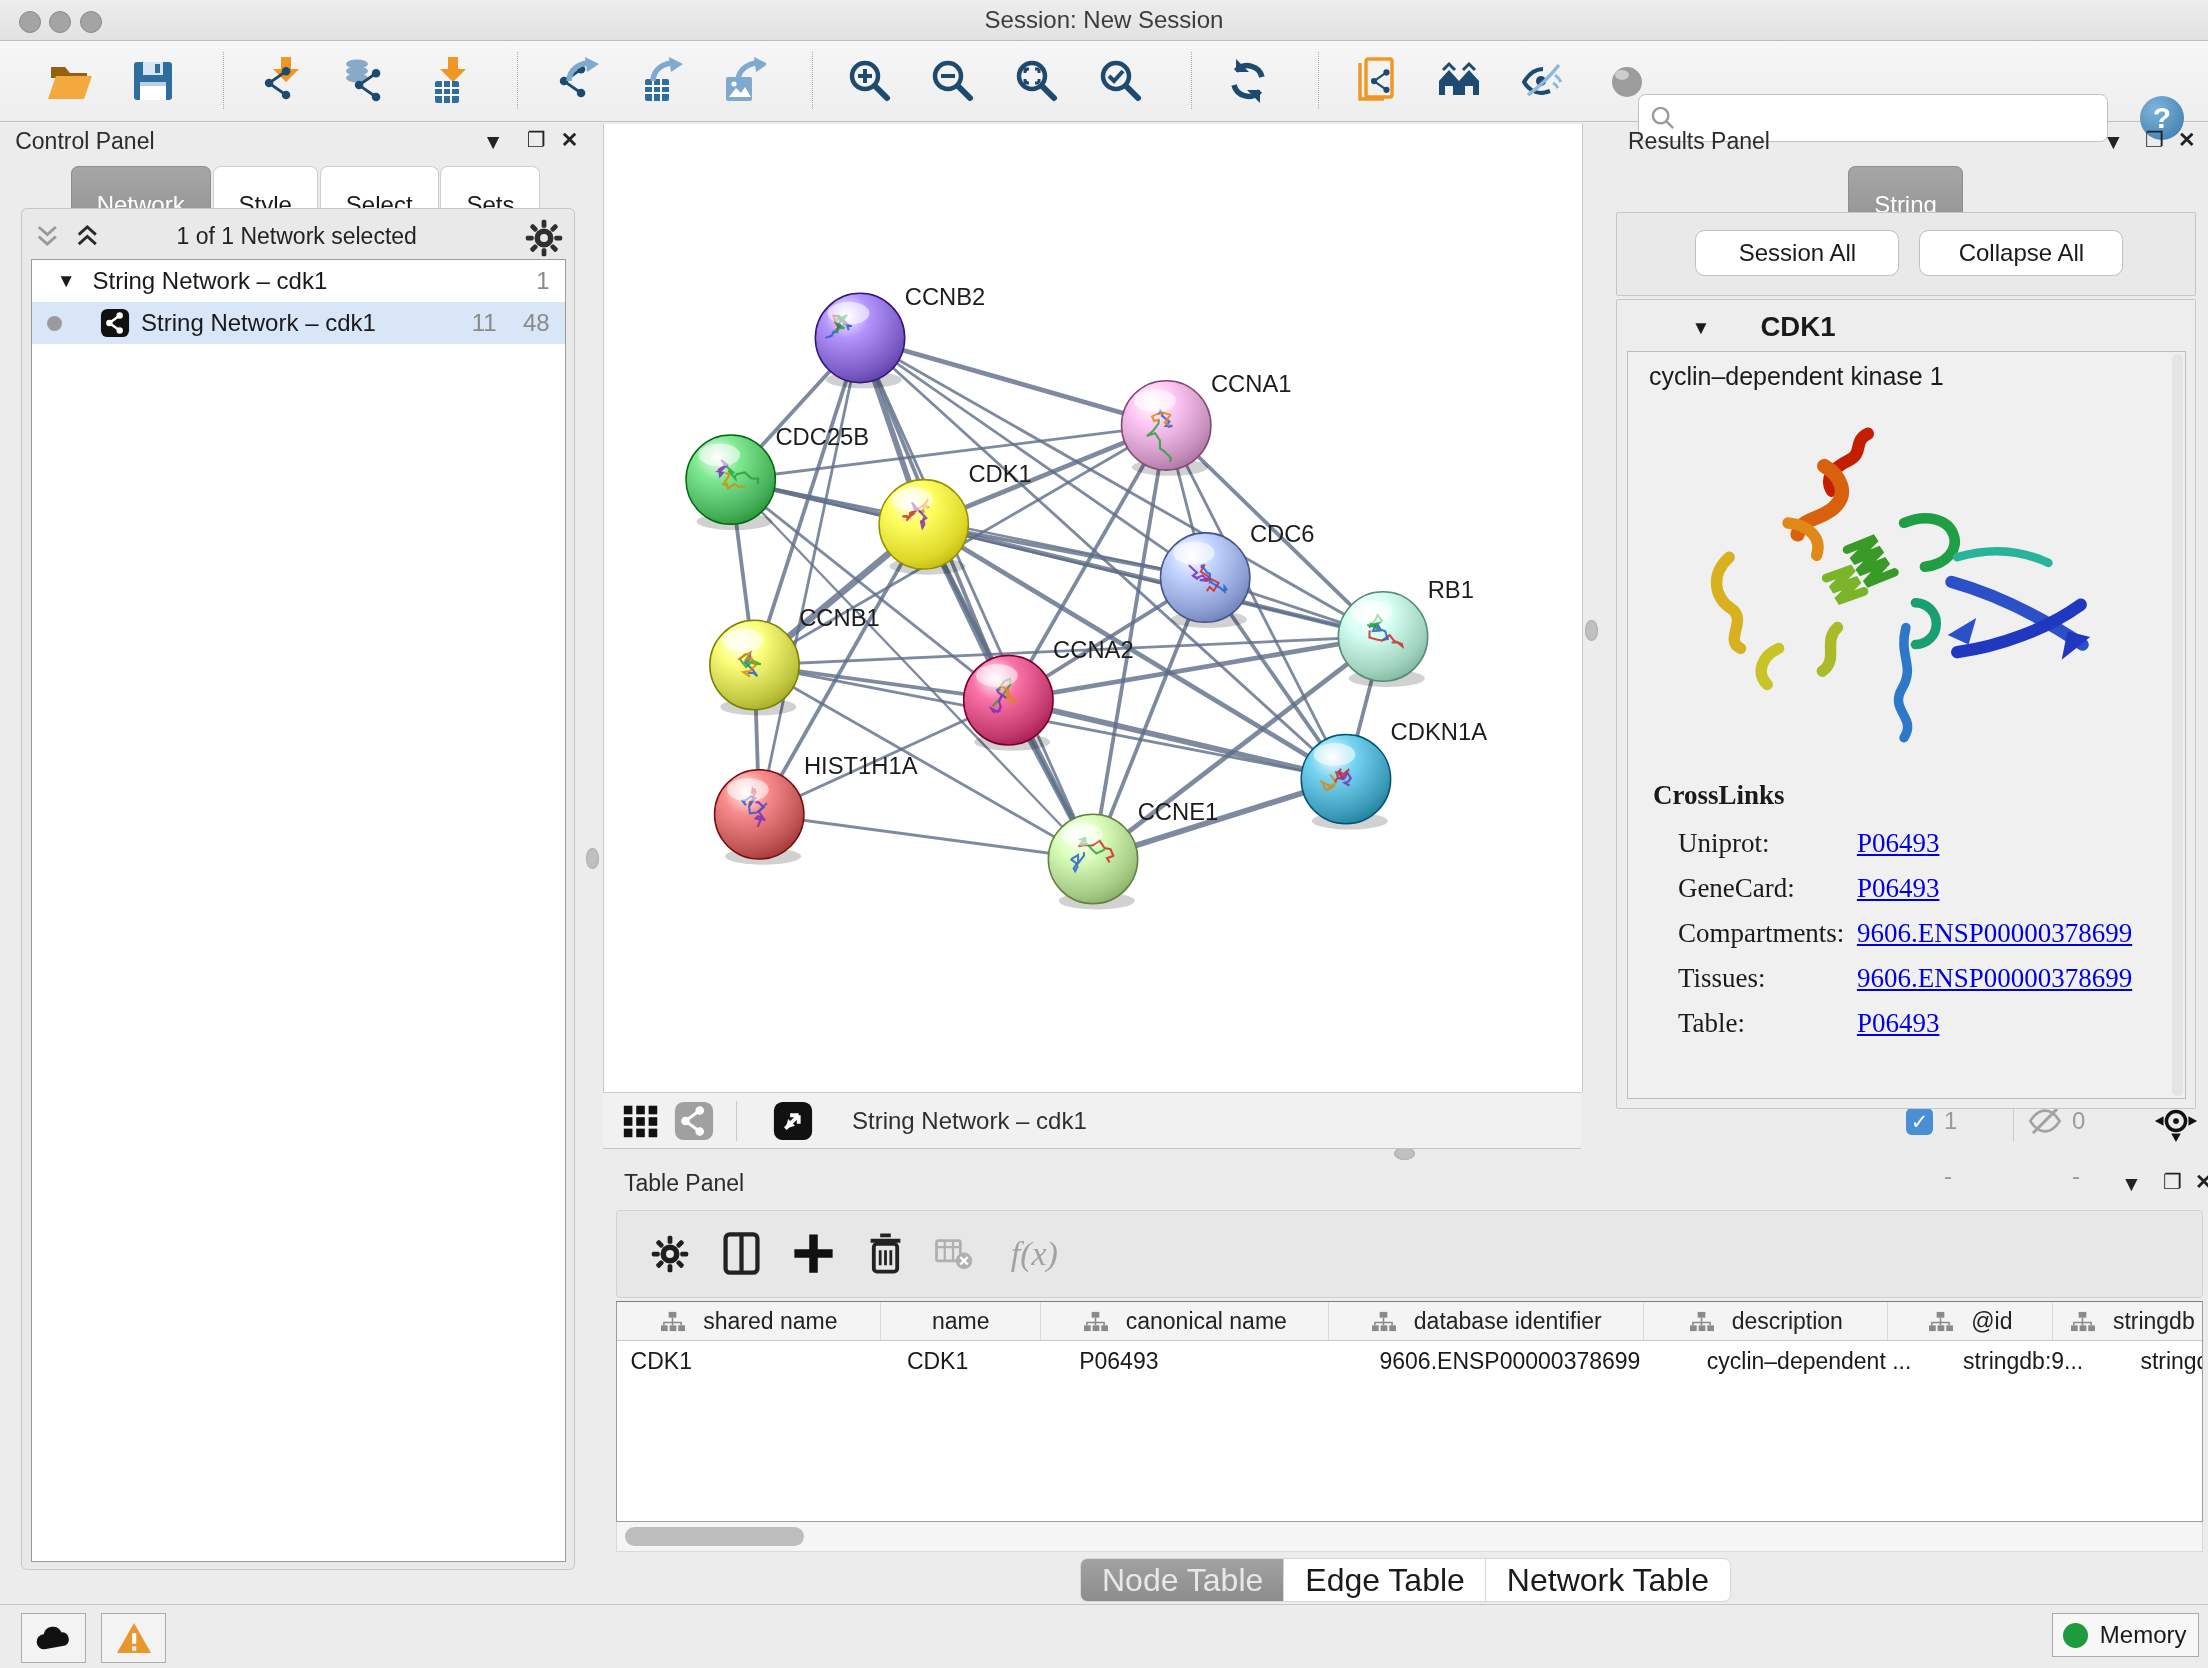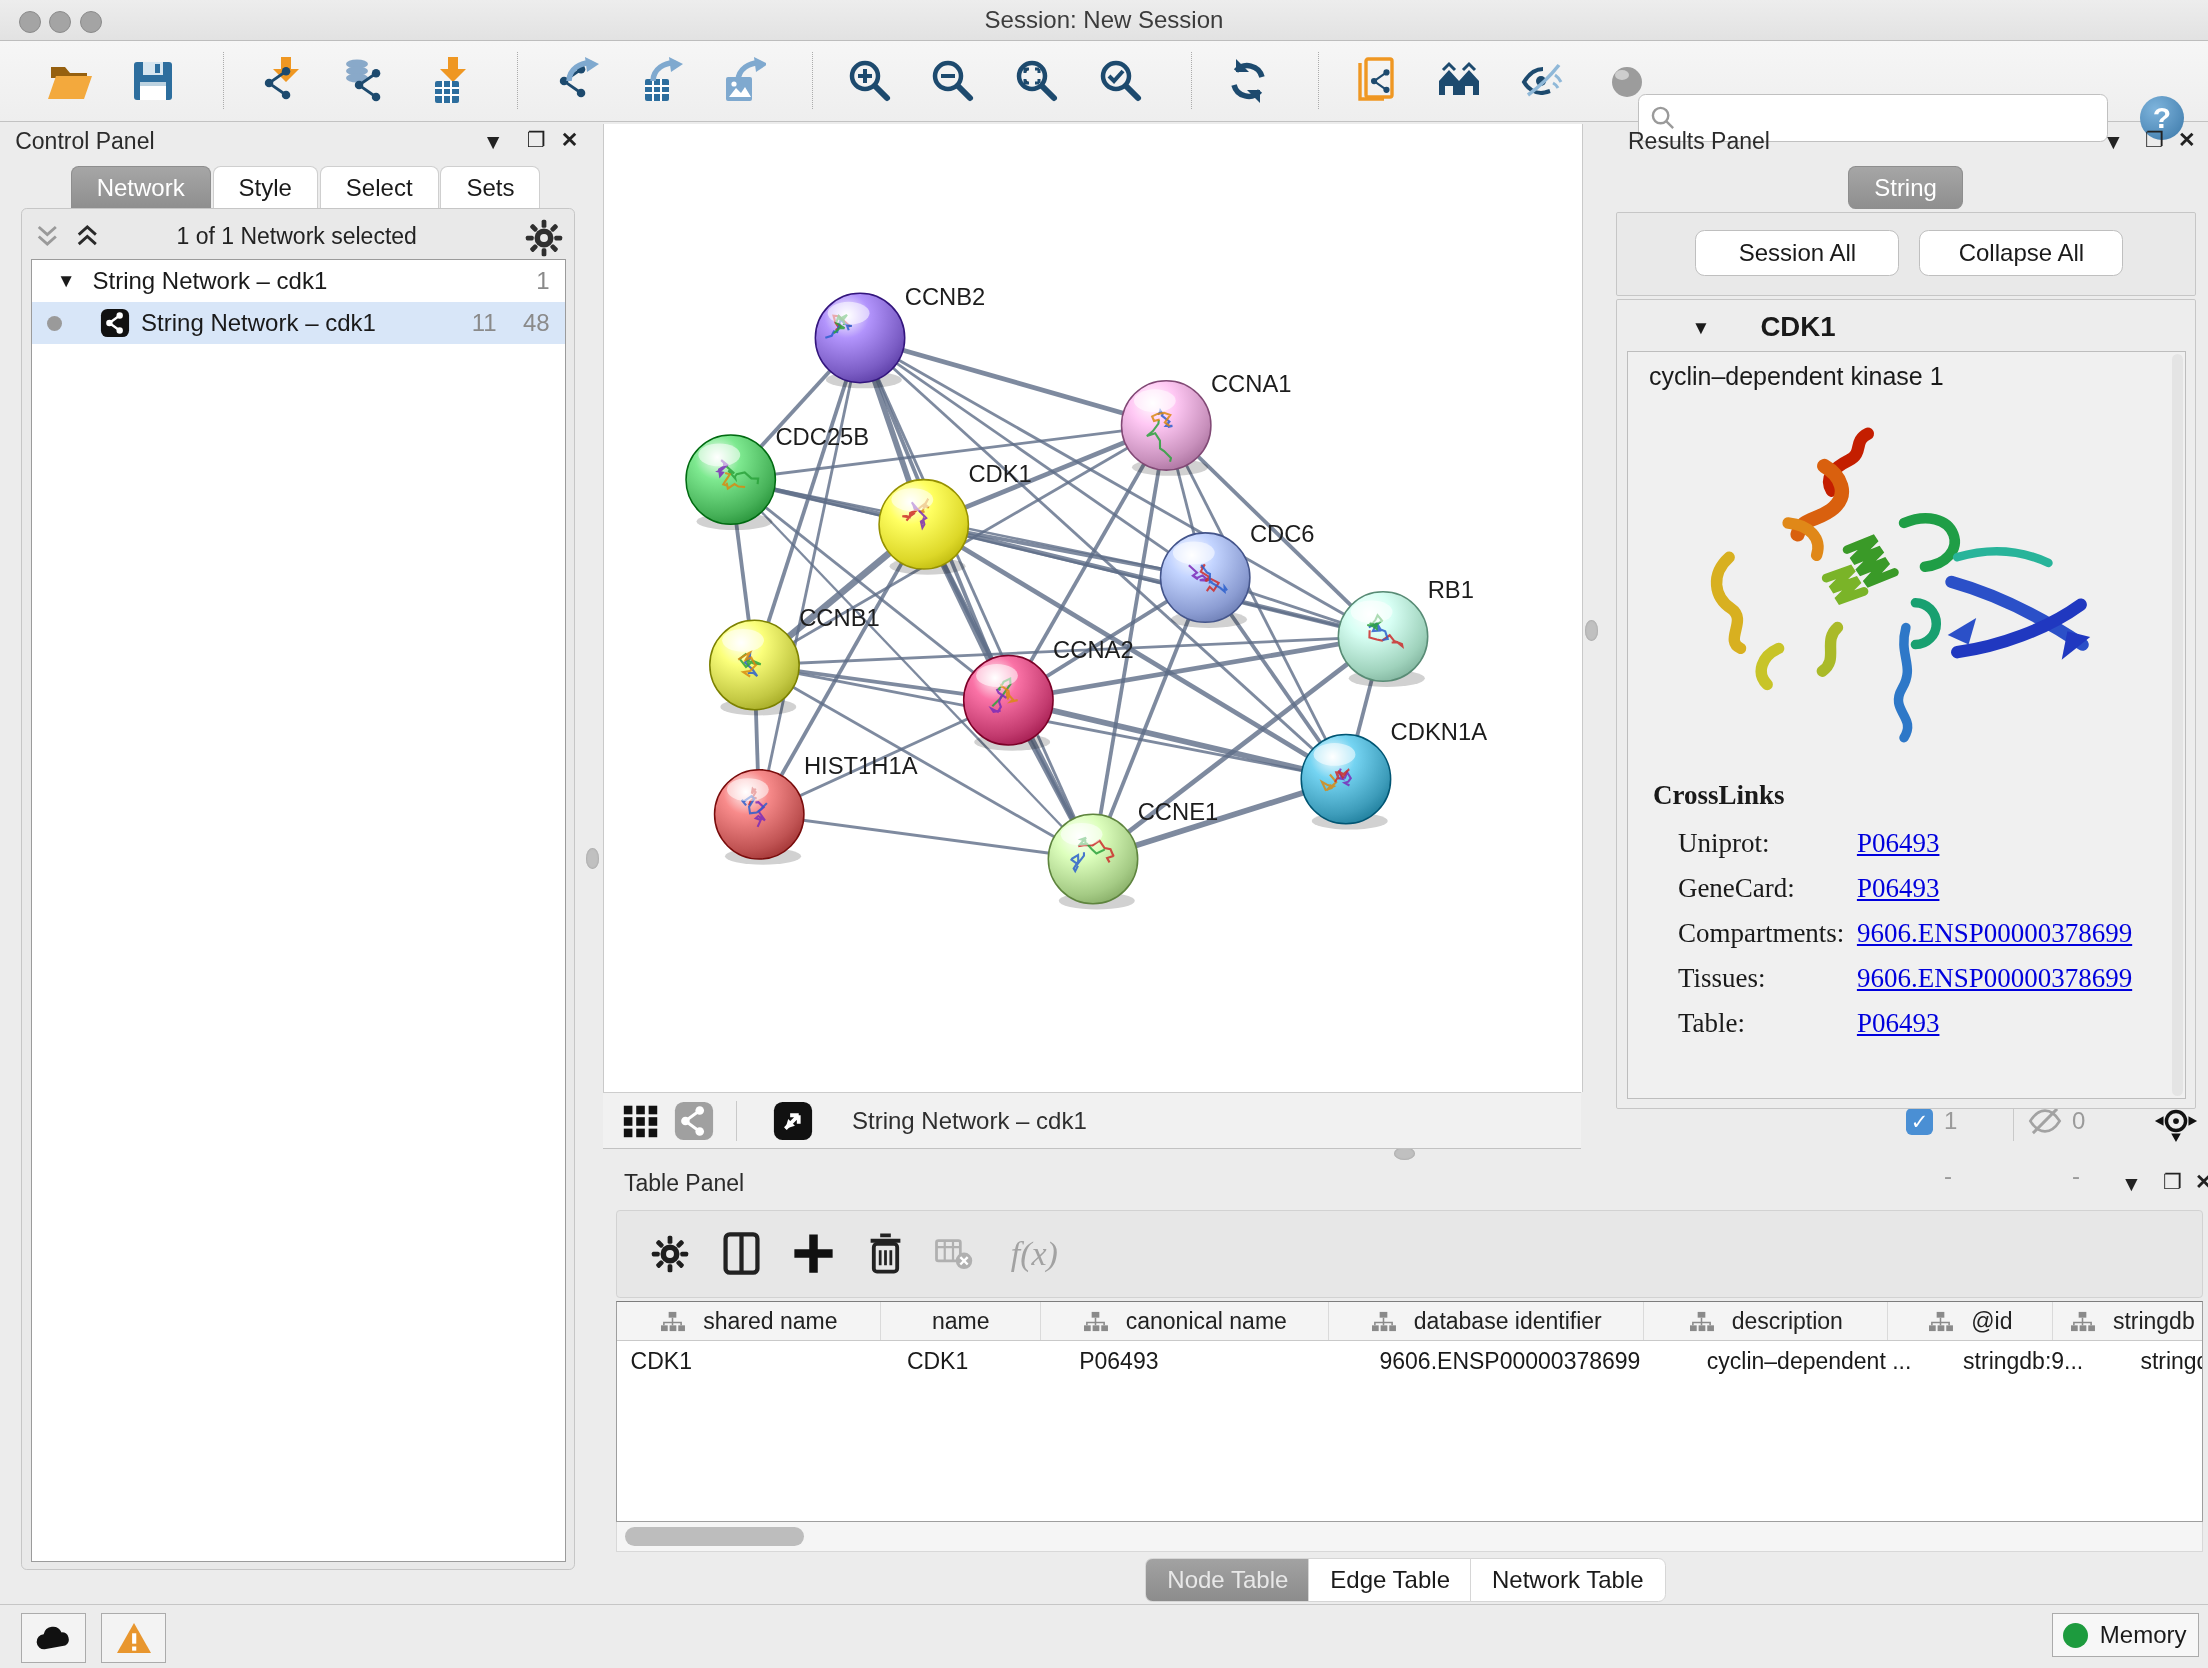--- a/index.html
+++ b/index.html
@@ -25,21 +25,21 @@
     font-family:"Liberation Sans",sans-serif;}
   #help-button{position:absolute;left:2140px;top:55px;width:44px;height:44px;border-radius:50%;
     background:radial-gradient(circle at 35% 30%,#7eb4dc,#3a77a8);color:#fff;font-size:30px;
     font-weight:bold;text-align:center;line-height:44px;}
   
   .panel-head-title{position:absolute;font-size:23px;color:#2b2b2b;}
   .panel-ctrl{position:absolute;font-size:21px;color:#222;}
   .box{position:absolute;background:#e9e9e9;border:1px solid #c6c6c6;border-radius:5.7px;}
   
   #control-panel{position:absolute;left:5.7px;top:124px;width:584px;height:1451px;}
-  .tab{position:relative;display:inline-block;height:42px;line-height:42px;padding:0 25px;
+  .tab{position:relative;display:inline-block;height:42px;line-height:42px;padding:17px 25px;
     background:#ffffff;border:1px solid #cfcfcf;border-bottom:none;border-radius:7.6px 7.6px 0 0;
     font-size:24px;margin-right:1.9px;}
   .tab.sel{background:linear-gradient(#a6a6a6,#8e8e8e);color:#ffffff;border-color:#8e8e8e;}
   #cp-tabs{position:absolute;left:65px;top:42px;white-space:nowrap;}
   #cp-box{left:15px;top:84px;width:552px;height:1360px;}
   #cp-subhead{position:absolute;left:15px;top:91px;width:552px;height:42px;}
   #cp-status{position:absolute;left:0;right:0;text-align:center;font-size:23px;top:7.6px;color:#222;}
   #tree-box{position:absolute;left:25px;top:135px;width:533px;height:1301px;background:#ffffff;
     border:1px solid #9b9b9b;}
   .tree-row{position:relative;height:42px;font-size:24px;display:flex;align-items:center;}
@@ -91,21 +91,21 @@
   .th{position:relative;display:flex;align-items:center;justify-content:center;gap:18px;
     font-size:23px;color:#222;border-right:1px solid #dadada;overflow:hidden;flex:0 0 auto;}
   #tp-row{display:flex;height:40px;}
   .td{font-size:23px;padding-left:13.3px;display:flex;align-items:center;overflow:hidden;
     white-space:nowrap;flex:0 0 auto;}
   #tp-hscroll{position:absolute;left:13.3px;top:360px;width:1585px;height:28.5px;background:#f5f5f5;
     border:1px solid #d8d8d8;border-top:none;}
   #tp-hthumb{position:absolute;left:7.6px;top:4.8px;width:179px;height:19px;border-radius:9.5px;background:#bdbdbd;}
   #tp-tabs{position:absolute;left:0;width:100%;top:396px;text-align:center;}
   .btab{display:inline-block;height:42px;line-height:42px;padding:0 21px;background:#ffffff;
-    border:1px solid #d6d6d6;font-size:24px;margin:0 -1px;}
+    border:1px solid #d6d6d6;font-size:32px;margin:0 -1px;}
   .btab:first-child{border-radius:7.6px 0 0 7.6px;}
   .btab:last-child{border-radius:0 7.6px 7.6px 0;}
   .btab.sel{background:linear-gradient(#a2a2a2,#8c8c8c);color:#e8e8e8;}
   
   #statusbar{position:absolute;left:0;bottom:0;width:100%;height:63px;background:#ececec;
     border-top:1px solid #c6c6c6;}
   .sb-btn{position:absolute;top:7.6px;width:63px;height:48px;background:#f3f3f3;
     border:1px solid #ababab;display:flex;align-items:center;justify-content:center;}
   #memory-button{position:absolute;right:9.5px;top:8px;width:145px;height:42px;background:#f7f7f7;
     border:1px solid #ababab;display:flex;align-items:center;justify-content:center;gap:11.4px;

